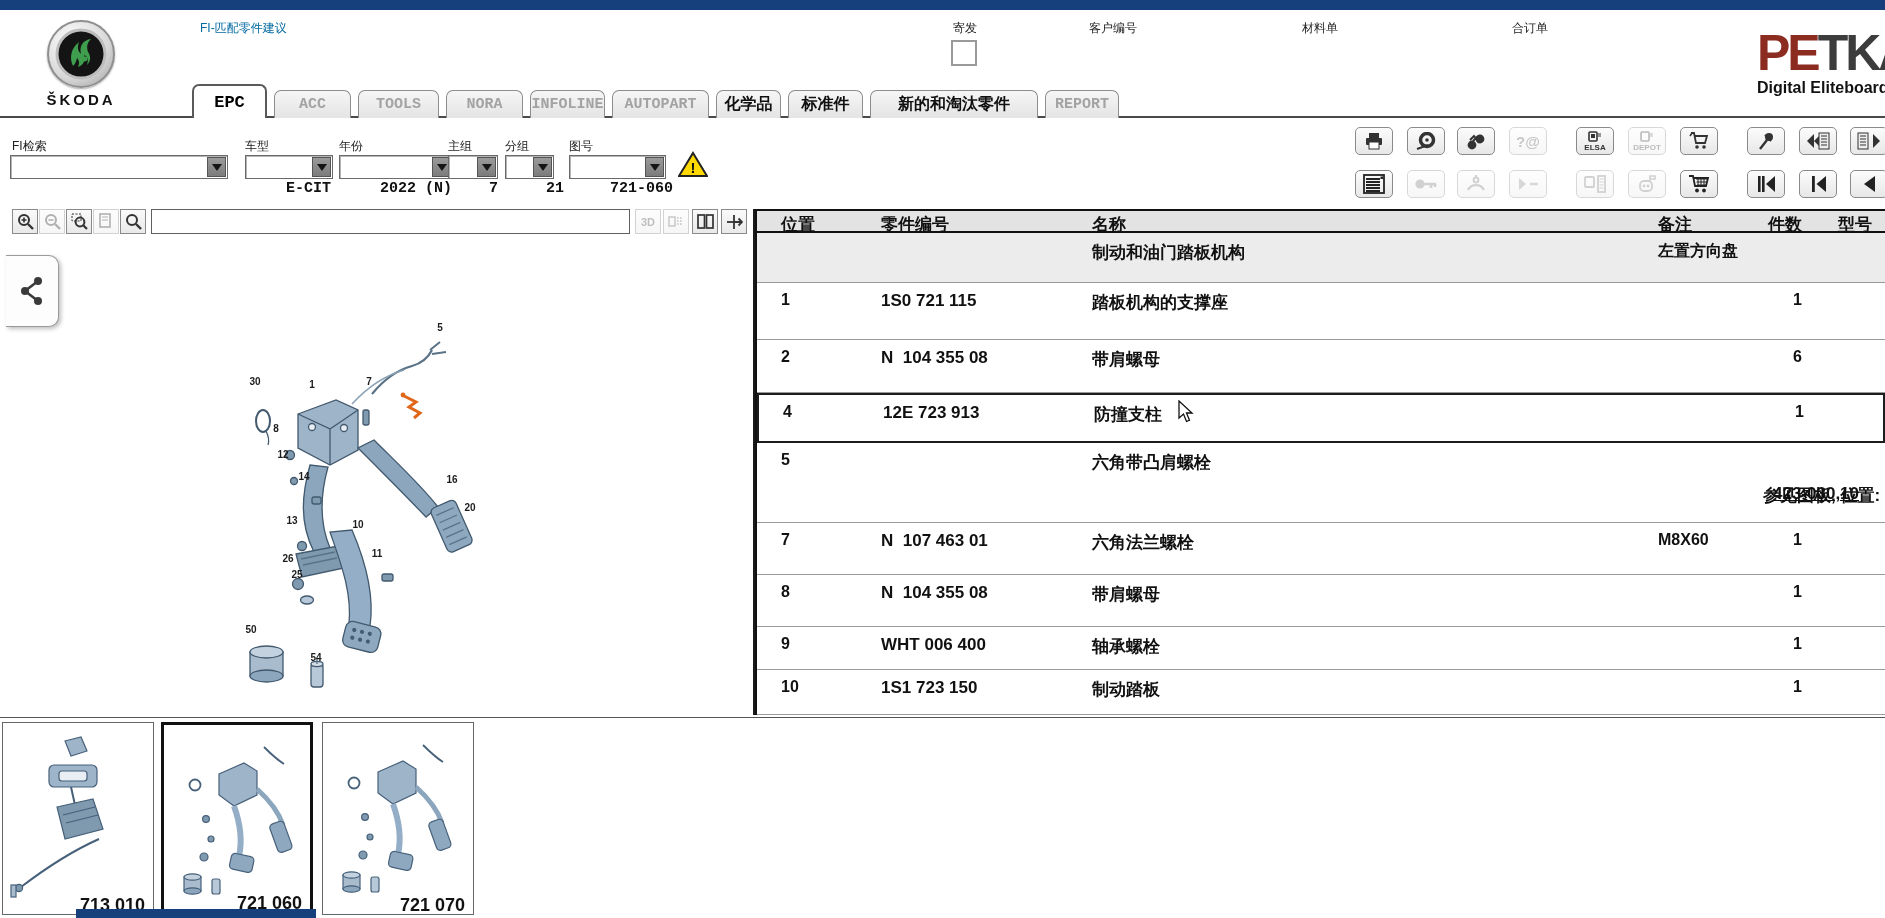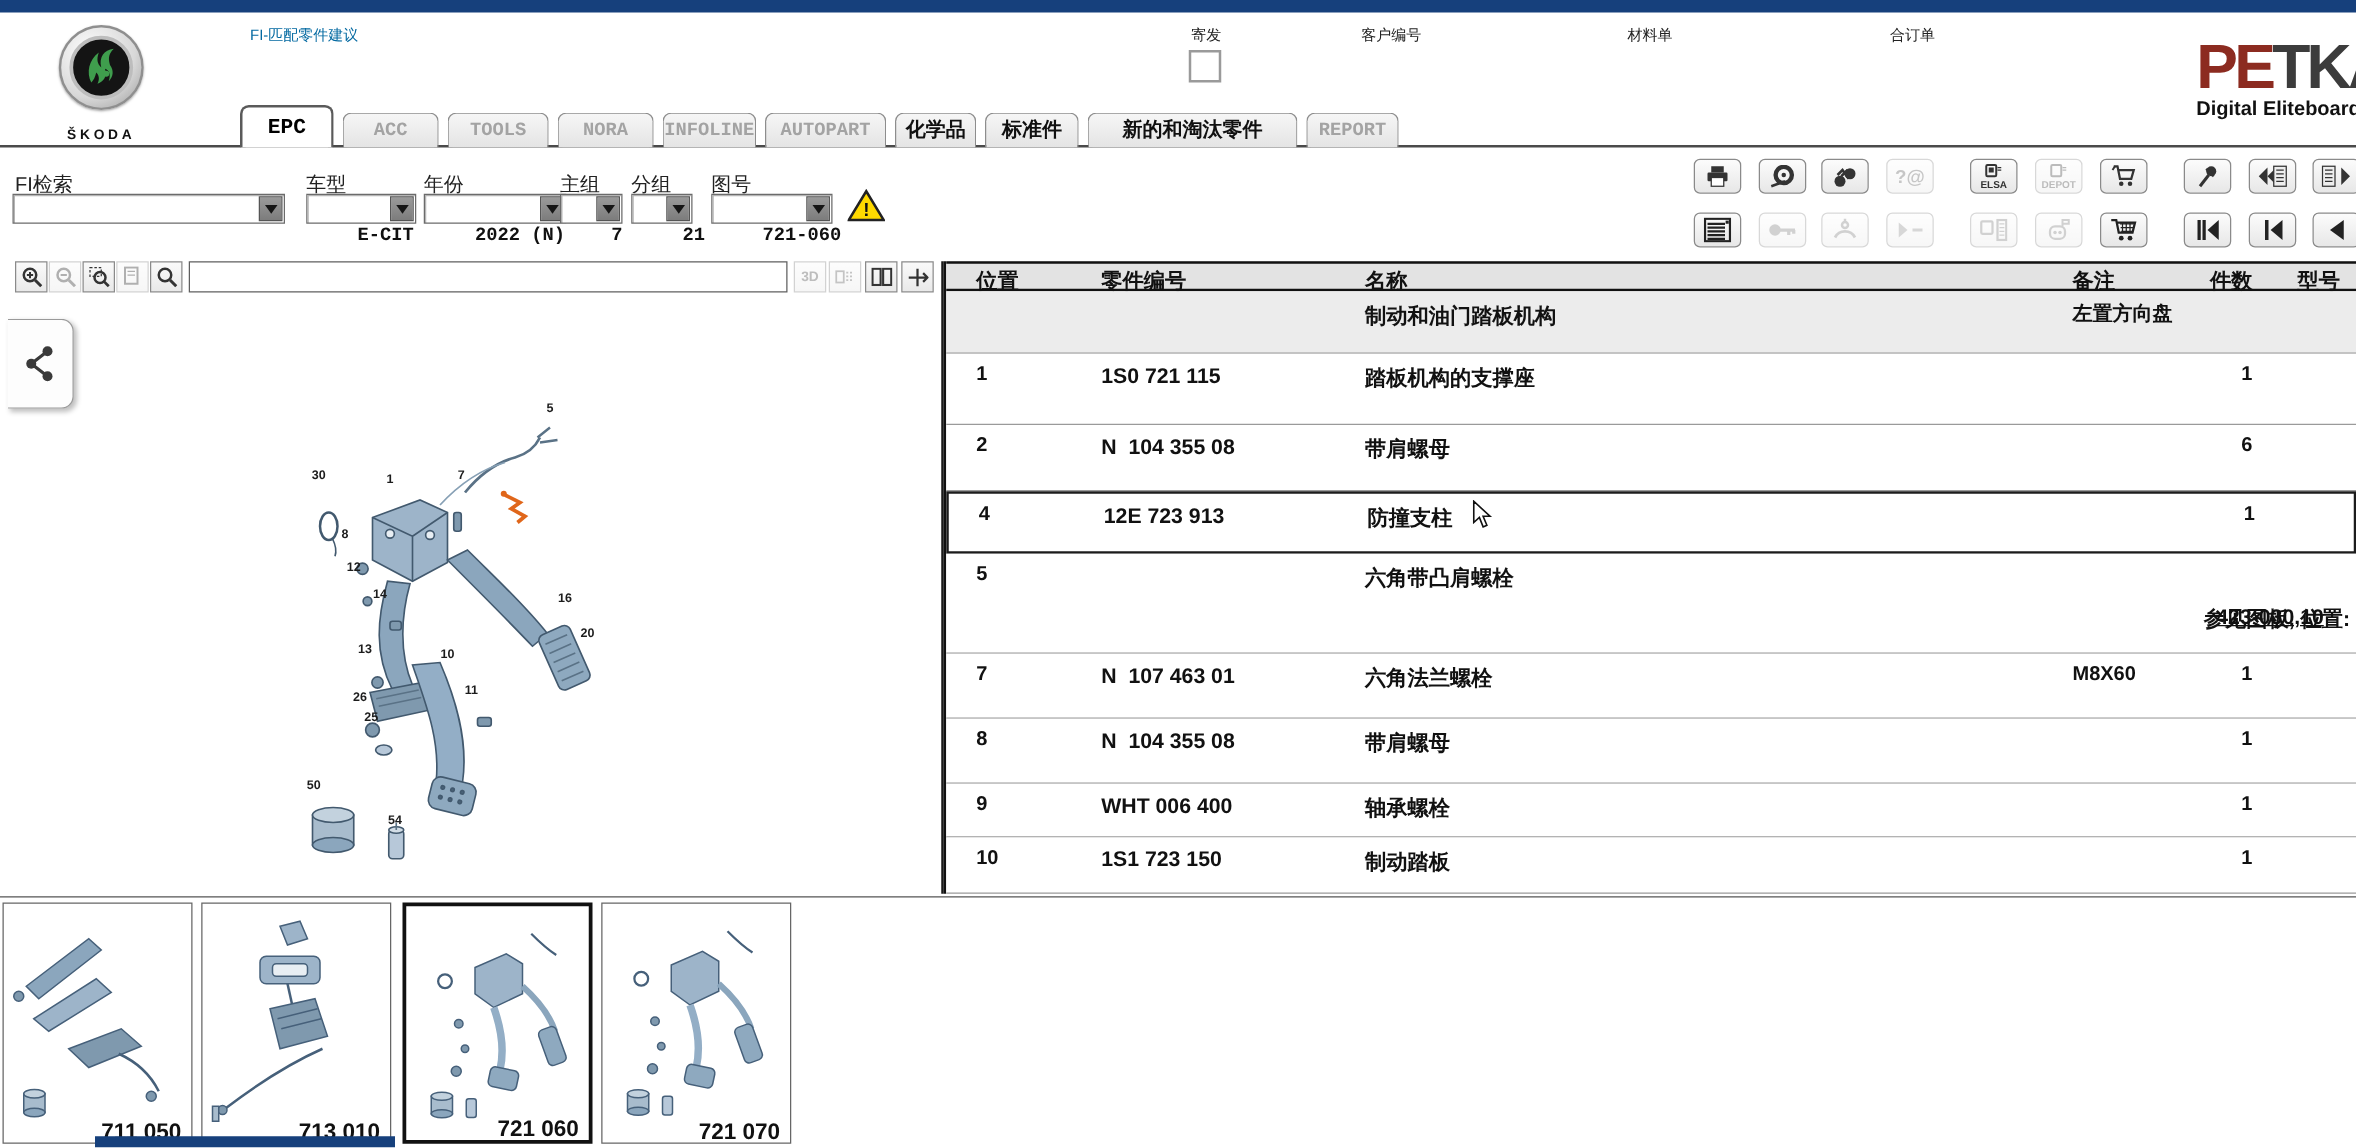--- a/index.html
+++ b/index.html
@@ -9,21 +9,21 @@
 
   
   .topbar{position:absolute;left:0;top:0;width:1885px;height:10px;background:#16407c}
   .bottombar{position:absolute;left:76px;top:909px;width:240px;height:9px;background:#16407c}
 
   
   .skoda{position:absolute;left:36px;top:20px;width:90px;text-align:center}
   .skoda .badge{width:64px;height:64px;margin:0 auto;border-radius:50%;
     background:radial-gradient(circle at 35% 30%,#fdfdfd,#d8d8d8 60%,#9a9a9a);
     border:2px solid #8f8f8f;display:flex;align-items:center;justify-content:center;box-shadow:0 1px 2px rgba(0,0,0,.35)}
-  .skoda .brand{font-weight:bold;font-size:11px;letter-spacing:3px;margin-top:14px}
+  .skoda .brand{font-weight:bold;font-size:15px;letter-spacing:3px;margin-top:3px}
   .fi-note{position:absolute;left:200px;top:20px;font-size:12px;color:#0369a1}
   .hfield{position:absolute;top:20px;font-size:12px;color:#222}
   .hf-dispatch{left:953px}
   .hf-customer{left:1089px}
   .hf-material{left:1302px}
   .hf-combined{left:1512px}
   .dispatch-box{position:absolute;left:951px;top:40px;width:22px;height:22px;background:#fff;border:2px solid #9a9a9a}
   .petka{position:absolute;left:1757px;top:28px;width:260px;line-height:1}
   .petka .big{font-size:50px;font-weight:800;letter-spacing:-3px}
   .petka .pe{color:#8c2b20}
@@ -39,21 +39,21 @@
        font-family:"Liberation Mono","DejaVu Sans Mono",monospace;font-weight:bold;font-size:15px;color:#a3a3a3}
   .tab.dark{color:#101010;font-family:"Liberation Sans","DejaVu Sans",sans-serif;font-size:16px}
   .tab.active{height:34px;background:#fff;border:2px solid #5a5a5a;border-bottom:none;color:#000;font-size:17px;z-index:4}
   .tabs .tab:nth-child(1){width:75px}.tabs .tab:nth-child(2){width:77px}
   .tabs .tab:nth-child(3){width:81px}.tabs .tab:nth-child(4){width:77px}
   .tabs .tab:nth-child(5){width:75px}.tabs .tab:nth-child(6){width:97px}
   .tabs .tab:nth-child(7){width:65px}.tabs .tab:nth-child(8){width:75px}
   .tabs .tab:nth-child(9){width:168px}.tabs .tab:nth-child(10){width:74px}
 
   
-  .flabel{position:absolute;top:138px;font-size:16px;color:#222}
+  .flabel{position:absolute;top:138px;font-size:12px;color:#222}
   .combo{position:absolute;top:155px;height:24px;box-sizing:border-box;background:#fff;
          border:1px solid #6b6b6b;box-shadow:inset 1px 1px 0 #b5b5b5;
          font-family:"Liberation Mono","DejaVu Sans Mono",monospace;font-weight:bold;font-size:15px;
          line-height:22px;padding-left:4px;white-space:pre}
   .combo .dd{position:absolute;right:1px;top:1px;bottom:1px;width:19px;background:linear-gradient(#9a9a9a,#7c7c7c);
          border:1px solid #555;display:flex;align-items:center;justify-content:center;box-sizing:border-box}
   .combo .dd:after{content:"";border:5px solid transparent;border-top:7px solid #151515;margin-top:6px}
   .warn{position:absolute;left:678px;top:151px}
 
   
@@ -595,37 +595,20 @@
         </div>
 
     </div>
     <svg class="cursor" width="16" height="24" viewBox="0 0 16 24">
       <path d="M1 1 L1 18 L5.5 14 L8.5 21.5 L11.5 20.2 L8.5 13 L14 13 Z" fill="#fff" stroke="#111" stroke-width="1.3"></path>
     </svg>
   </div>
 
   <div class="thumbs">
 
-      <div class="thumb handbrake">
-        <svg class="v-handbrake" width="150" height="180" viewBox="0 0 150 180">
-          <g fill="#8ba6bd" stroke="#46607a" stroke-width="1.2">
-            <path d="M18 62 L68 24 L78 33 L28 72 Z"></path>
-            <path d="M24 88 L74 56 L86 67 L36 98 Z" fill="#9db4c9"></path>
-            <path d="M52 112 L94 96 L110 110 L68 127 Z" fill="#7f99ae"></path>
-            <path d="M92 116 q22 10 32 30" fill="none" stroke-width="2"></path>
-            <circle cx="12" cy="70" r="4" fill="#7f99ae"></circle>
-            <circle cx="118" cy="150" r="4" fill="#7f99ae"></circle>
-            <rect x="16" y="148" width="17" height="15" fill="#a8bccd"></rect>
-            <ellipse cx="24.5" cy="148" rx="8.5" ry="3.4" fill="#c3d2de"></ellipse>
-            <ellipse cx="24.5" cy="163" rx="8.5" ry="3.4" fill="#8ba6bd"></ellipse>
-          </g>
-        </svg>
-
-        <span class="cap">711 050</span>
-      </div>
 
       <div class="thumb shifter">
 
         <svg class="v-shifter" width="150" height="180" viewBox="0 0 150 180">
           <g fill="#8ba6bd" stroke="#46607a" stroke-width="1.2">
             <path d="M62 14 l16 -4 l6 14 l-16 5 Z" fill="#9db4c9"></path>
             <rect x="46" y="38" width="48" height="22" rx="5" fill="#9db4c9"></rect>
             <rect x="56" y="44" width="28" height="10" rx="3" fill="#e8eef3"></rect>
             <path d="M68 60 l4 18" stroke-width="2" fill="none"></path>
             <path d="M54 80 L90 72 L100 102 L62 112 Z" fill="#7f99ae"></path>

